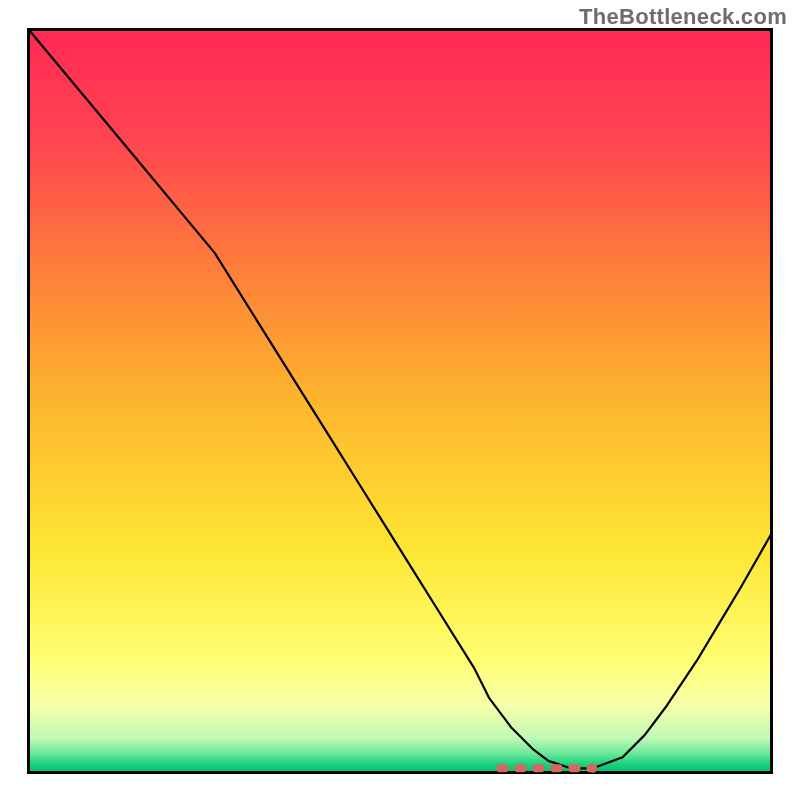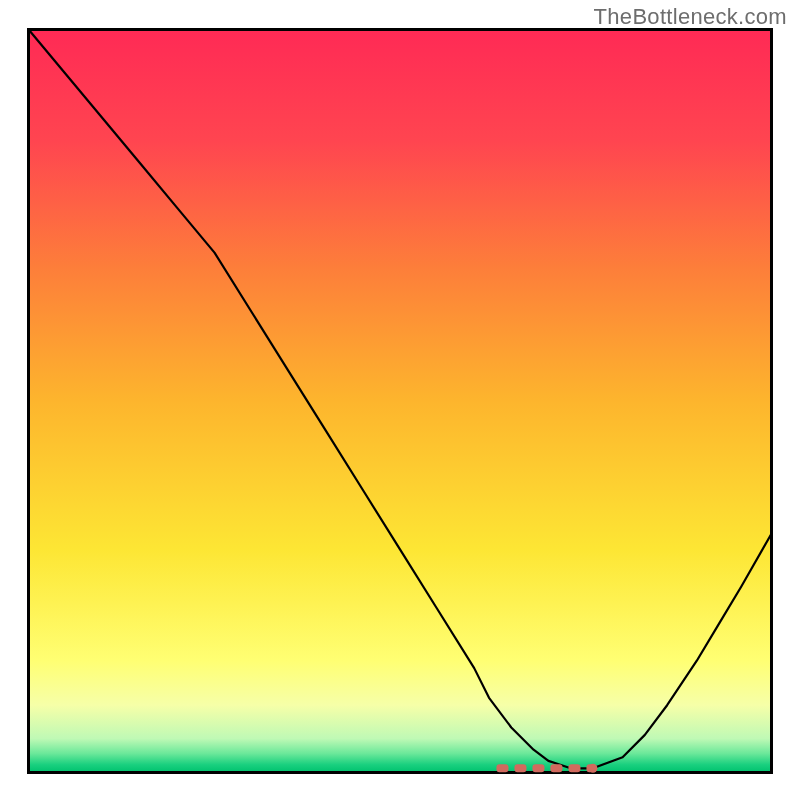--- a/index.html
+++ b/index.html
@@ -9,21 +9,21 @@
     height: 800px;
     background: white;
     position: relative;
     font-family: Arial, sans-serif;
   }
   .watermark {
     position: absolute;
     top: 4px;
     right: 13px;
     font-size: 22px;
-    font-weight: normal;
+    font-weight: bold;
     color: #6d6d6d;
     letter-spacing: 0.3px;
   }
   .chart-container {
     position: absolute;
     top: 28px;
     left: 27px;
     width: 746px;
     height: 746px;
   }

